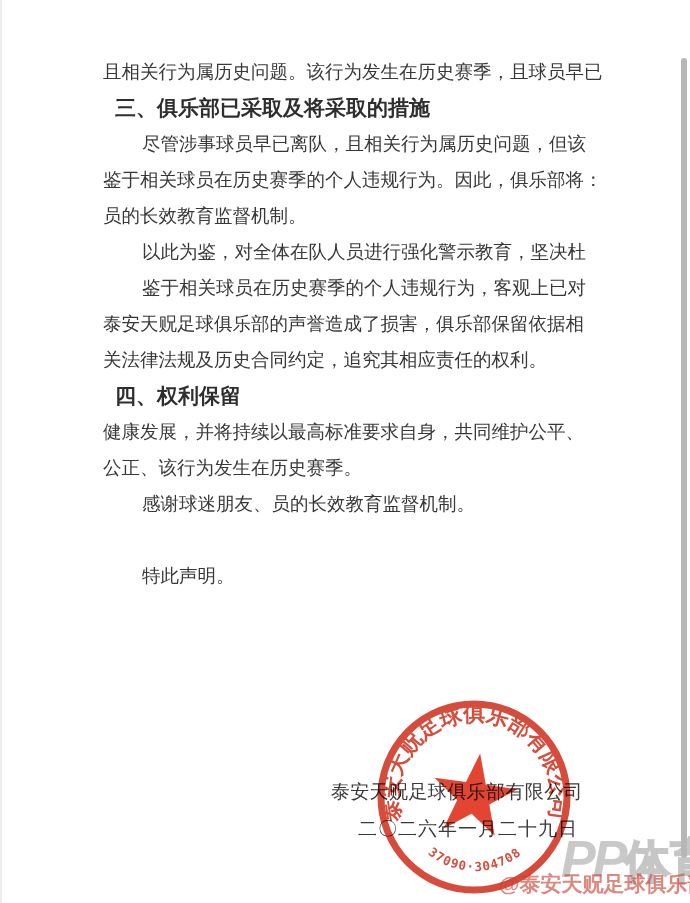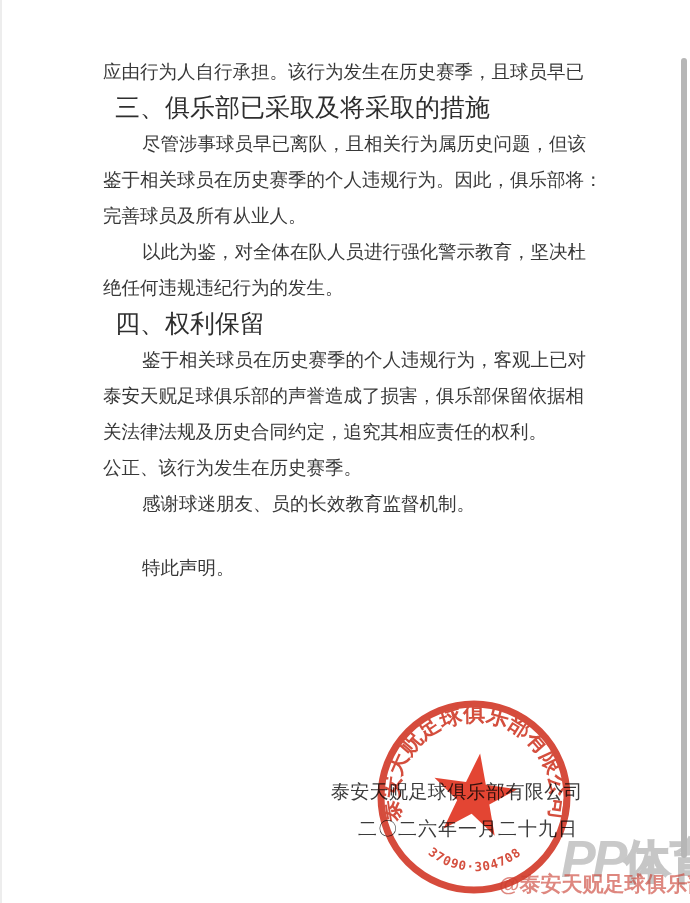--- a/index.html
+++ b/index.html
@@ -15,26 +15,26 @@
   
   .doc-body{
     position:absolute;left:0;top:0;right:0;
     padding:54px 104px 0 101px;
     font-size:18.5px;
     line-height:36px;
     color:#383838;
     z-index:2;
   }
   .para{margin:0;}
-  .para.gap{margin-top:28px;}
+  .para.gap{margin-top:36px;}
   .line{white-space:nowrap;}
   .line.indent{padding-left:39px;}
   .para.heading .line{
-    font-weight:normal;
-    font-size:25px;
+    font-weight:bold;
+    font-size:21px;
     padding-left:12px;
     color:#2e2e2e;
   }
   
   .sig-line{
     position:absolute;
     white-space:nowrap;
     font-size:19px;
     color:#3a3a3a;
     z-index:2;
@@ -85,45 +85,45 @@
     z-index:10;
   }
 </style>
 </head>
 <body>
 
 <div id="screen">
 
   <div class="doc-body">
       <div class="para body">
-        <div class="line">应由行为人自行承担。该行为发生在历史赛季，且球员早已</div>
+        <div class="line">且相关行为属历史问题。该行为发生在历史赛季，且球员早已</div>
       </div>
       <div class="para heading">
         <div class="line">三、俱乐部已采取及将采取的措施</div>
       </div>
       <div class="para body">
         <div class="line indent">尽管涉事球员早已离队，且相关行为属历史问题，但该</div>
         <div class="line">鉴于相关球员在历史赛季的个人违规行为。因此，俱乐部将：</div>
       </div>
       <div class="para body">
-        <div class="line">完善球员及所有从业人。</div>
+        <div class="line">员的长效教育监督机制。</div>
       </div>
       <div class="para body">
         <div class="line indent">以此为鉴，对全体在队人员进行强化警示教育，坚决杜</div>
-        <div class="line">绝任何违规违纪行为的发生。</div>
-      </div>
-      <div class="para heading">
-        <div class="line">四、权利保留</div>
       </div>
       <div class="para body">
         <div class="line indent">鉴于相关球员在历史赛季的个人违规行为，客观上已对</div>
         <div class="line">泰安天贶足球俱乐部的声誉造成了损害，俱乐部保留依据相</div>
         <div class="line">关法律法规及历史合同约定，追究其相应责任的权利。</div>
       </div>
+      <div class="para heading">
+        <div class="line">四、权利保留</div>
+      </div>
       <div class="para body">
+        <div class="line">健康发展，并将持续以最高标准要求自身，共同维护公平、</div>
         <div class="line">公正、该行为发生在历史赛季。</div>
       </div>
       <div class="para body">
         <div class="line indent">感谢球迷朋友、员的长效教育监督机制。</div>
       </div>
       <div class="para body gap">
         <div class="line indent">特此声明。</div>
       </div>
     </div>
 

